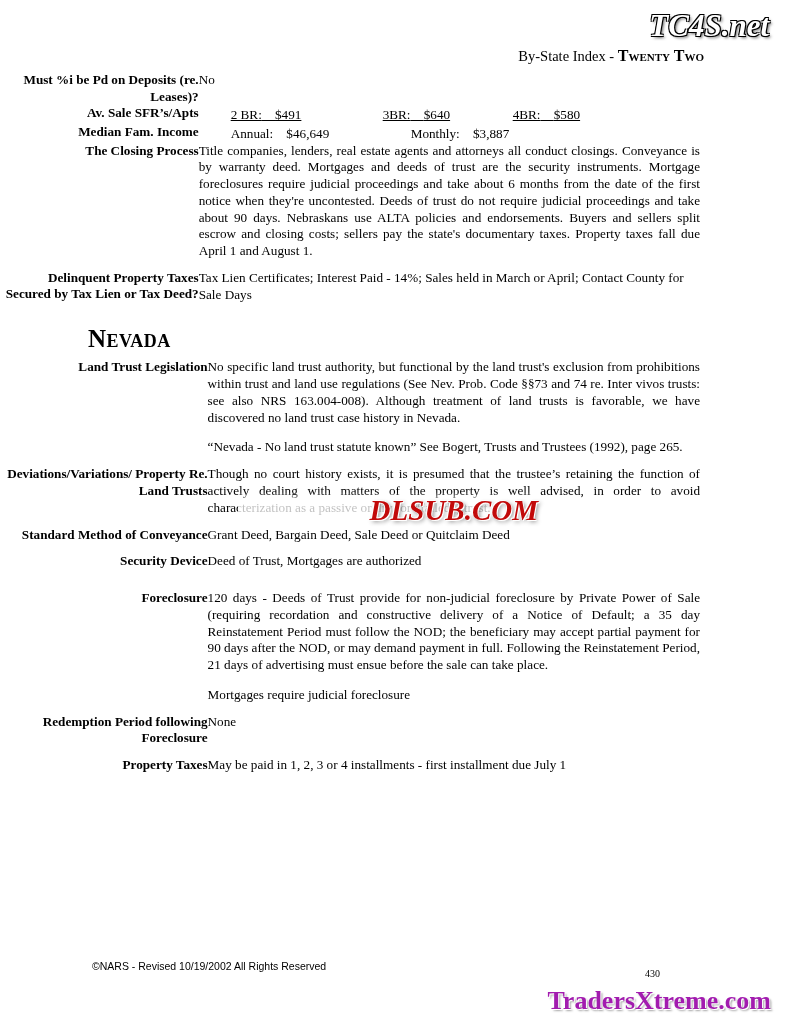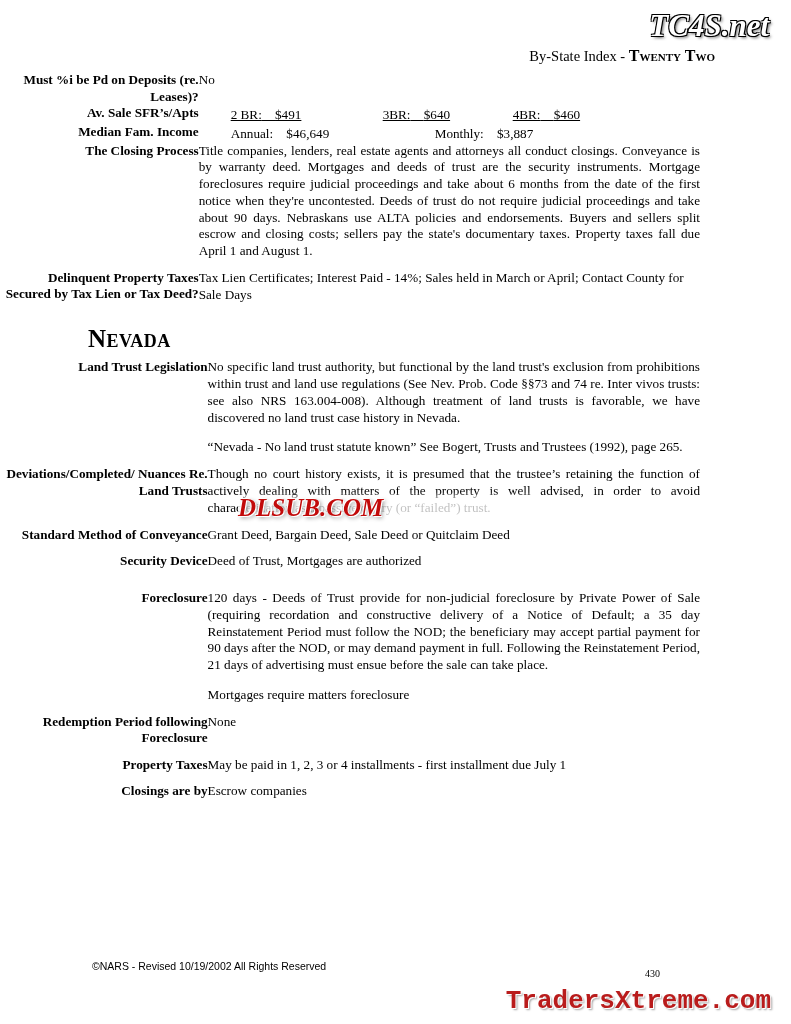--- a/index.html
+++ b/index.html
@@ -29,49 +29,49 @@
     color: #ffffff;
     text-shadow:
        1px 1px 0 #000, -1px 1px 0 #000, 1px -1px 0 #000, -1px -1px 0 #000,
        2px 2px 3px rgba(0,0,0,.6);
     letter-spacing: 0px;
   }
   .wm-bottom {
     position: absolute;
     bottom: 8px;
     right: 20px;
-    font-family: Liberation Mono, monospace;
+    font-family: Liberation Serif, serif;
     font-size: 26px;
     font-weight: bold;
-    color: #b91c1c;
+    color: #a21caf;
     text-shadow: 1px 1px 0 #ffffff, 2px 2px 2px rgba(0,0,0,.35);
   }
   .wm-center {
     position: absolute;
     top: 492px;
     left: 238px;
     width: 300px;
-    text-align: left;
+    text-align: right;
     font-family: "Liberation Serif", serif;
-    font-size: 25px;
+    font-size: 29px;
     font-weight: bold;
     font-style: italic;
     color: #c20a0a;
     text-shadow:
        1px 1px 0 #ffffff, -1px -1px 0 #ffffff,
        2px 2px 4px rgba(0,0,0,.45);
     background: linear-gradient(to bottom, rgba(255,255,255,.0) 0%, rgba(255,255,255,.75) 25%, rgba(255,255,255,.75) 75%, rgba(255,255,255,0) 100%);
     padding: 2px 0;
   }
 
   
   .doc-header {
     position: absolute;
     top: 47px;
-    left: 15px;
+    left: 4px;
     width: 700px;
     text-align: right;
     font-size: 14.5px;
   }
   .doc-header .hdr-left { font-style: normal; }
   .doc-header .hdr-right {
     font-weight: bold;
     font-variant: small-caps;
     font-size: 16px;
   }
@@ -121,21 +121,20 @@
     width: 100%;
     padding-top: 2px;
   }
   .rent-line .cell { white-space: nowrap; text-decoration: underline; }
   .rent-line .c1 { width: 152px; text-align: left; padding-left: 32px;}
   .rent-line .c2 { width: 130px; }
   .rent-line .c3 { width: 120px; }
   .income-line {
     display: flex;
     padding-top: 2px;
-    gap: 24px;
   }
   .income-line .i1 { width: 180px; padding-left: 32px; }
   .income-line .i2 { width: 150px; }
 
   
   .state-heading {
     font-weight: bold;
     font-size: 25px;
     font-variant: small-caps;
     letter-spacing: .5px;
@@ -192,21 +191,21 @@
               <span>$491</span>
             </span>
             <span class="cell c2">
               <span>3BR:</span>
               &nbsp;&nbsp;
               <span>$640</span>
             </span>
             <span class="cell c3">
               <span>4BR:</span>
               &nbsp;&nbsp;
-              <span>$460</span>
+              <span>$580</span>
             </span>
           </div>
         </td>
       </tr>
       <tr>
         <td class="label">Median Fam. Income</td>
         <td class="value left">
           <div class="income-line">
             <span class="i1">
               <span>Annual:</span>
@@ -243,21 +242,21 @@
         <td class="label">Land Trust Legislation</td>
         <td class="value">
           <p class="para">No specific land trust authority, but functional by the land trust's exclusion from prohibitions within trust and land use regulations (See Nev. Prob. Code §§73 and 74 re. Inter vivos trusts: see also NRS 163.004-008). Although treatment of land trusts is favorable, we have discovered no land trust case history in Nevada.</p>
           <p class="para">“Nevada - No land trust statute known” See Bogert, Trusts and Trustees (1992), page 265.</p>
         </td>
       </tr>
       <tr class="spacer-row">
             <td colspan="2"></td>
           </tr>
       <tr>
-        <td class="label">Deviations/Completed/ Nuances Re. Land Trusts</td>
+        <td class="label">Deviations/Variations/ Property Re. Land Trusts</td>
         <td class="value">Though no court history exists, it is presumed that the trustee’s retaining the function of actively dealing with matters of the property is well advised, in order to avoid characterization as a passive or dry (or “failed”) trust.</td>
       </tr>
       <tr class="spacer-row">
             <td colspan="2"></td>
           </tr>
       <tr>
         <td class="label">Standard Method of Conveyance</td>
         <td class="value left">Grant Deed, Bargain Deed, Sale Deed or Quitclaim Deed</td>
       </tr>
       <tr class="spacer-row">
@@ -270,44 +269,40 @@
       <tr class="spacer-row">
             <td colspan="2"></td>
           </tr>
       <tr class="spacer-row">
             <td colspan="2"></td>
           </tr>
       <tr>
         <td class="label">Foreclosure</td>
         <td class="value">
           <p class="para">120 days - Deeds of Trust provide for non-judicial foreclosure by Private Power of Sale (requiring recordation and constructive delivery of a Notice of Default; a 35 day Reinstatement Period must follow the NOD; the beneficiary may accept partial payment for 90 days after the NOD, or may demand payment in full. Following the Reinstatement Period, 21 days of advertising must ensue before the sale can take place.</p>
-          <p class="para">Mortgages require matters foreclosure</p>
+          <p class="para">Mortgages require judicial foreclosure</p>
         </td>
       </tr>
       <tr class="spacer-row">
             <td colspan="2"></td>
           </tr>
       <tr>
         <td class="label">Redemption Period following Foreclosure</td>
         <td class="value left">None</td>
       </tr>
       <tr class="spacer-row">
             <td colspan="2"></td>
           </tr>
       <tr>
         <td class="label">Property Taxes</td>
         <td class="value left">May be paid in 1, 2, 3 or 4 installments - first installment due July 1</td>
       </tr>
       <tr class="spacer-row">
             <td colspan="2"></td>
           </tr>
-      <tr>
-        <td class="label">Closings are by</td>
-        <td class="value left">Escrow companies</td>
-      </tr>
     </tbody>
       </table>
   </div>
 
   <div class="wm-center">DLSUB.COM</div>
 
   <div class="footer-left">©NARS - Revised 10/19/2002 All Rights Reserved</div>
   <div class="footer-page">430</div>
 
   <div class="wm-bottom">TradersXtreme.com</div>

